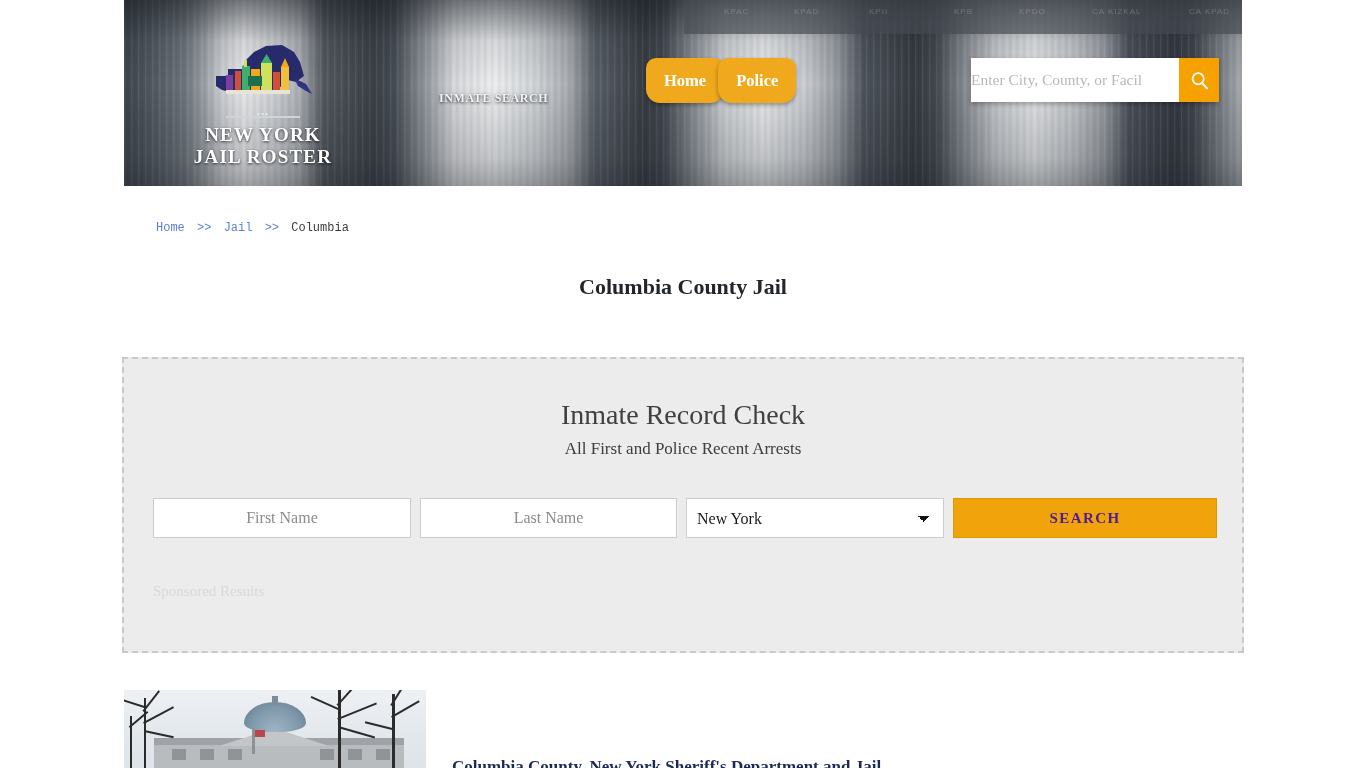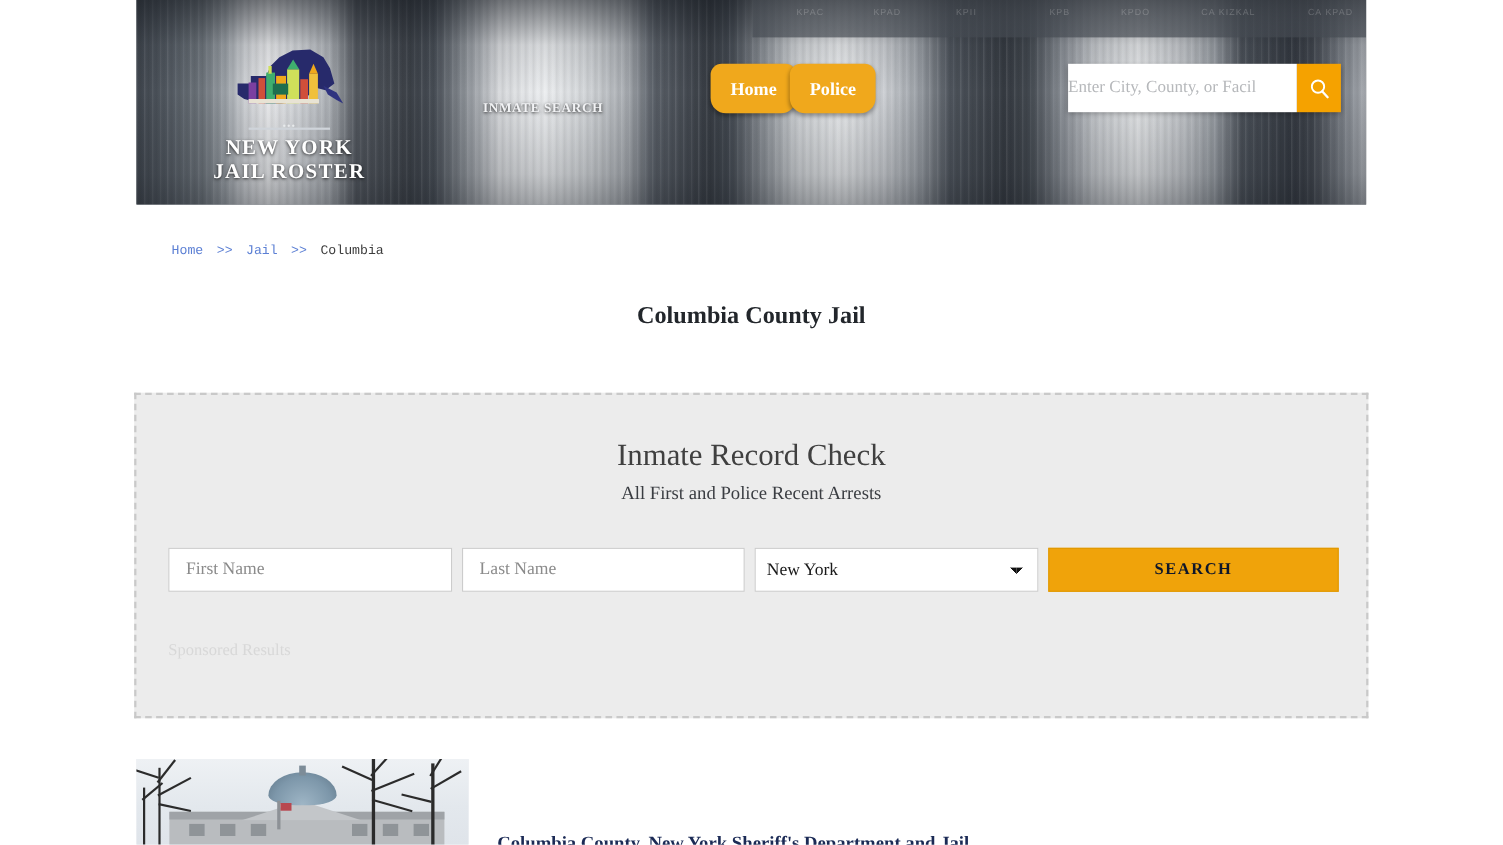--- a/index.html
+++ b/index.html
@@ -131,38 +131,39 @@
     font-family:"Liberation Serif", serif; font-size:17px; color:#3a3d42;
   }
   .formrow {
     position:absolute; left:29px; top:139px; width:1064px; height:40px;
     display:flex; gap:9px;
   }
   .fld {
     height:40px; background:#fff; border:1px solid #ccc; outline:none;
     font-family:"Liberation Serif", serif; font-size:16px; color:#333;
     padding:0 15px;
+    text-align:center;
   }
   .fld::placeholder { color:#8b8b8b; }
   .fld.first { width:258px; }
   .fld.last  { width:257px; }
   .sel {
     width:258px; height:40px; background:#fff; border:1px solid #ccc;
     font-family:"Liberation Serif", serif; font-size:16px; color:#1a1a1a;
     padding:0 10px; appearance:none; -webkit-appearance:none;
     background-image:
       linear-gradient(45deg, transparent 50%, #111 50%),
       linear-gradient(135deg, #111 50%, transparent 50%);
     background-position: calc(100% - 19px) 17px, calc(100% - 13px) 17px;
     background-size: 6px 6px, 6px 6px;
     background-repeat:no-repeat;
   }
   .sbtn2 {
     flex:1; height:40px; background:#f0a30a; border:1px solid #e09800;
-    color:#0f172a; font-family:"Liberation Serif", serif; font-weight:bold;
+    color:#4c1d95; font-family:"Liberation Serif", serif; font-weight:bold;
     font-size:15px; letter-spacing:1.4px; cursor:pointer;
   }
   .sponsored {
     position:absolute; left:29px; top:224px;
     font-family:"Liberation Serif", serif; font-size:15px; color:#d8d8d8;
   }
 
   
   .thumb {
     position:absolute; left:124px; top:690px; width:302px; height:78px;

